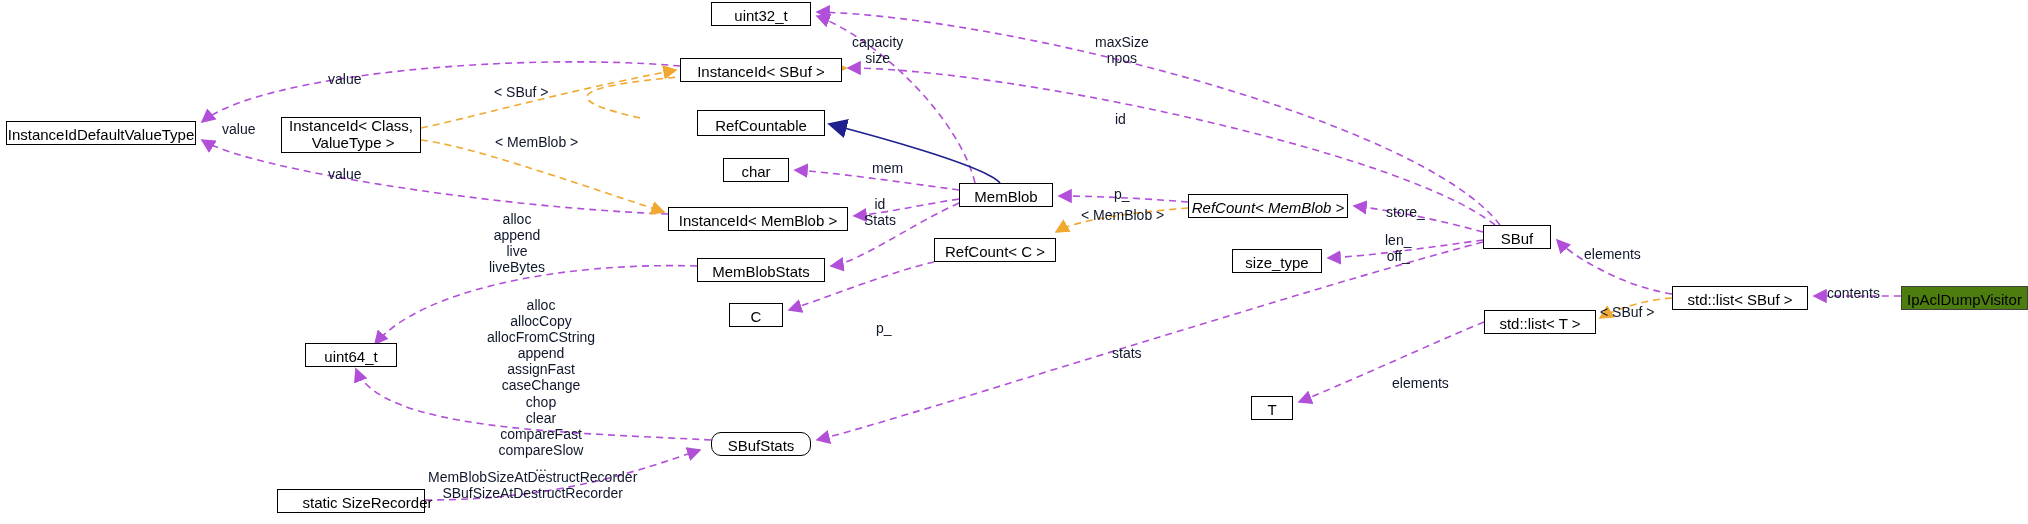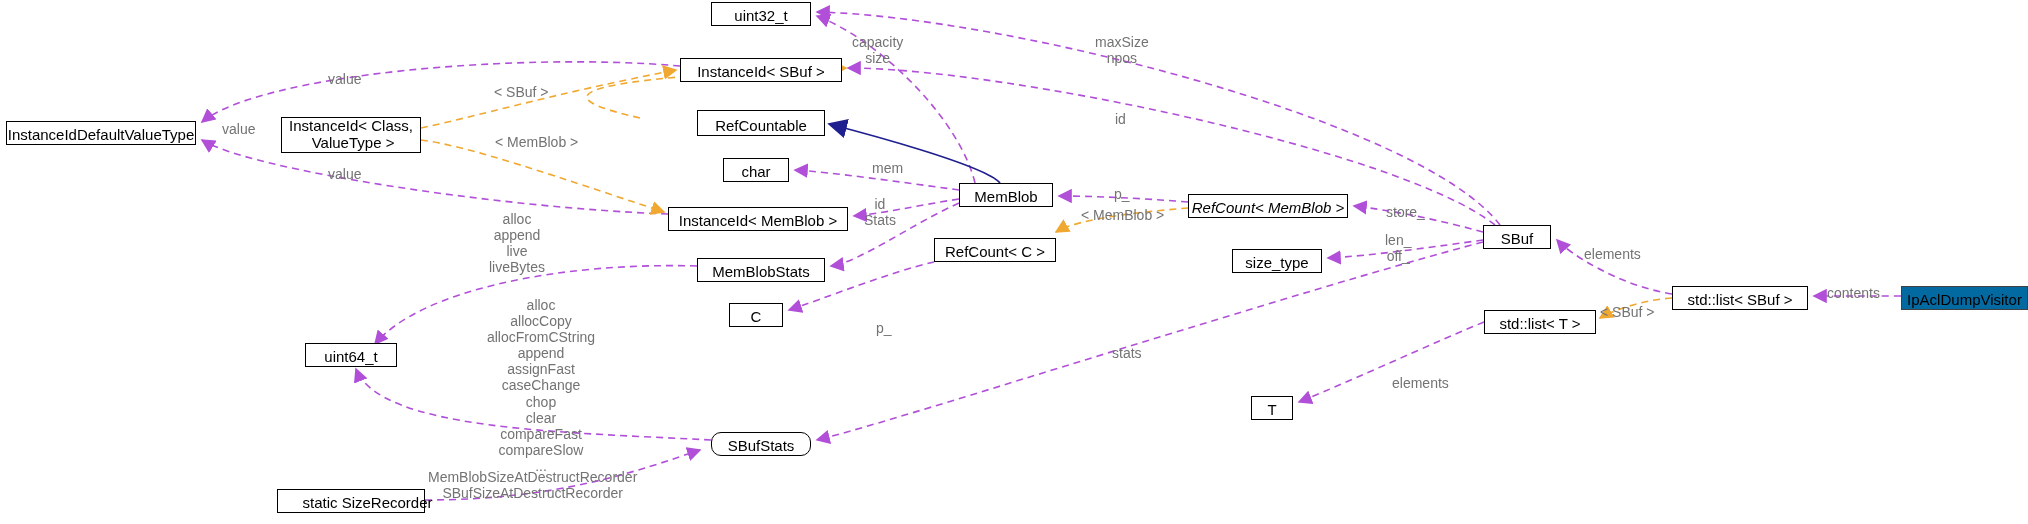--- a/index.html
+++ b/index.html
@@ -1,22 +1,22 @@
 <!DOCTYPE html>
 <html><head>
 <meta charset="utf-8">
 <style>
   html,body{margin:0;padding:0;background:#ffffff;}
   body{font-family:"Liberation Sans",sans-serif;}
   #canvas{position:relative;width:2028px;height:524px;background:#ffffff;overflow:hidden;}
   .node{position:absolute;box-sizing:border-box;border:1px solid #000000;background:#ffffff;
         font-size:15px;color:#000000;display:flex;align-items:flex-end;justify-content:center;
         text-align:center;line-height:1.12;white-space:pre;}
-  .node.gray{background:#0369a1;border-color:#404040;}
-  .lbl{position:absolute;font-size:14px;color:#737373;white-space:pre;line-height:1.15;text-align:center;}
+  .node.gray{background:#4d7c0f;border-color:#404040;}
+  .lbl{position:absolute;font-size:14px;color:#0f172a;white-space:pre;line-height:1.15;text-align:center;}
   svg.edges{position:absolute;left:0;top:0;width:2028px;height:524px;overflow:visible;}
 </style>
 </head>
 <body>
 
 <div id="canvas">
 
   <svg class="edges" viewBox="0 0 2028 524">
     <defs>
       <marker id="arrP" markerWidth="9" markerHeight="9" refX="8" refY="4.5" orient="auto">

